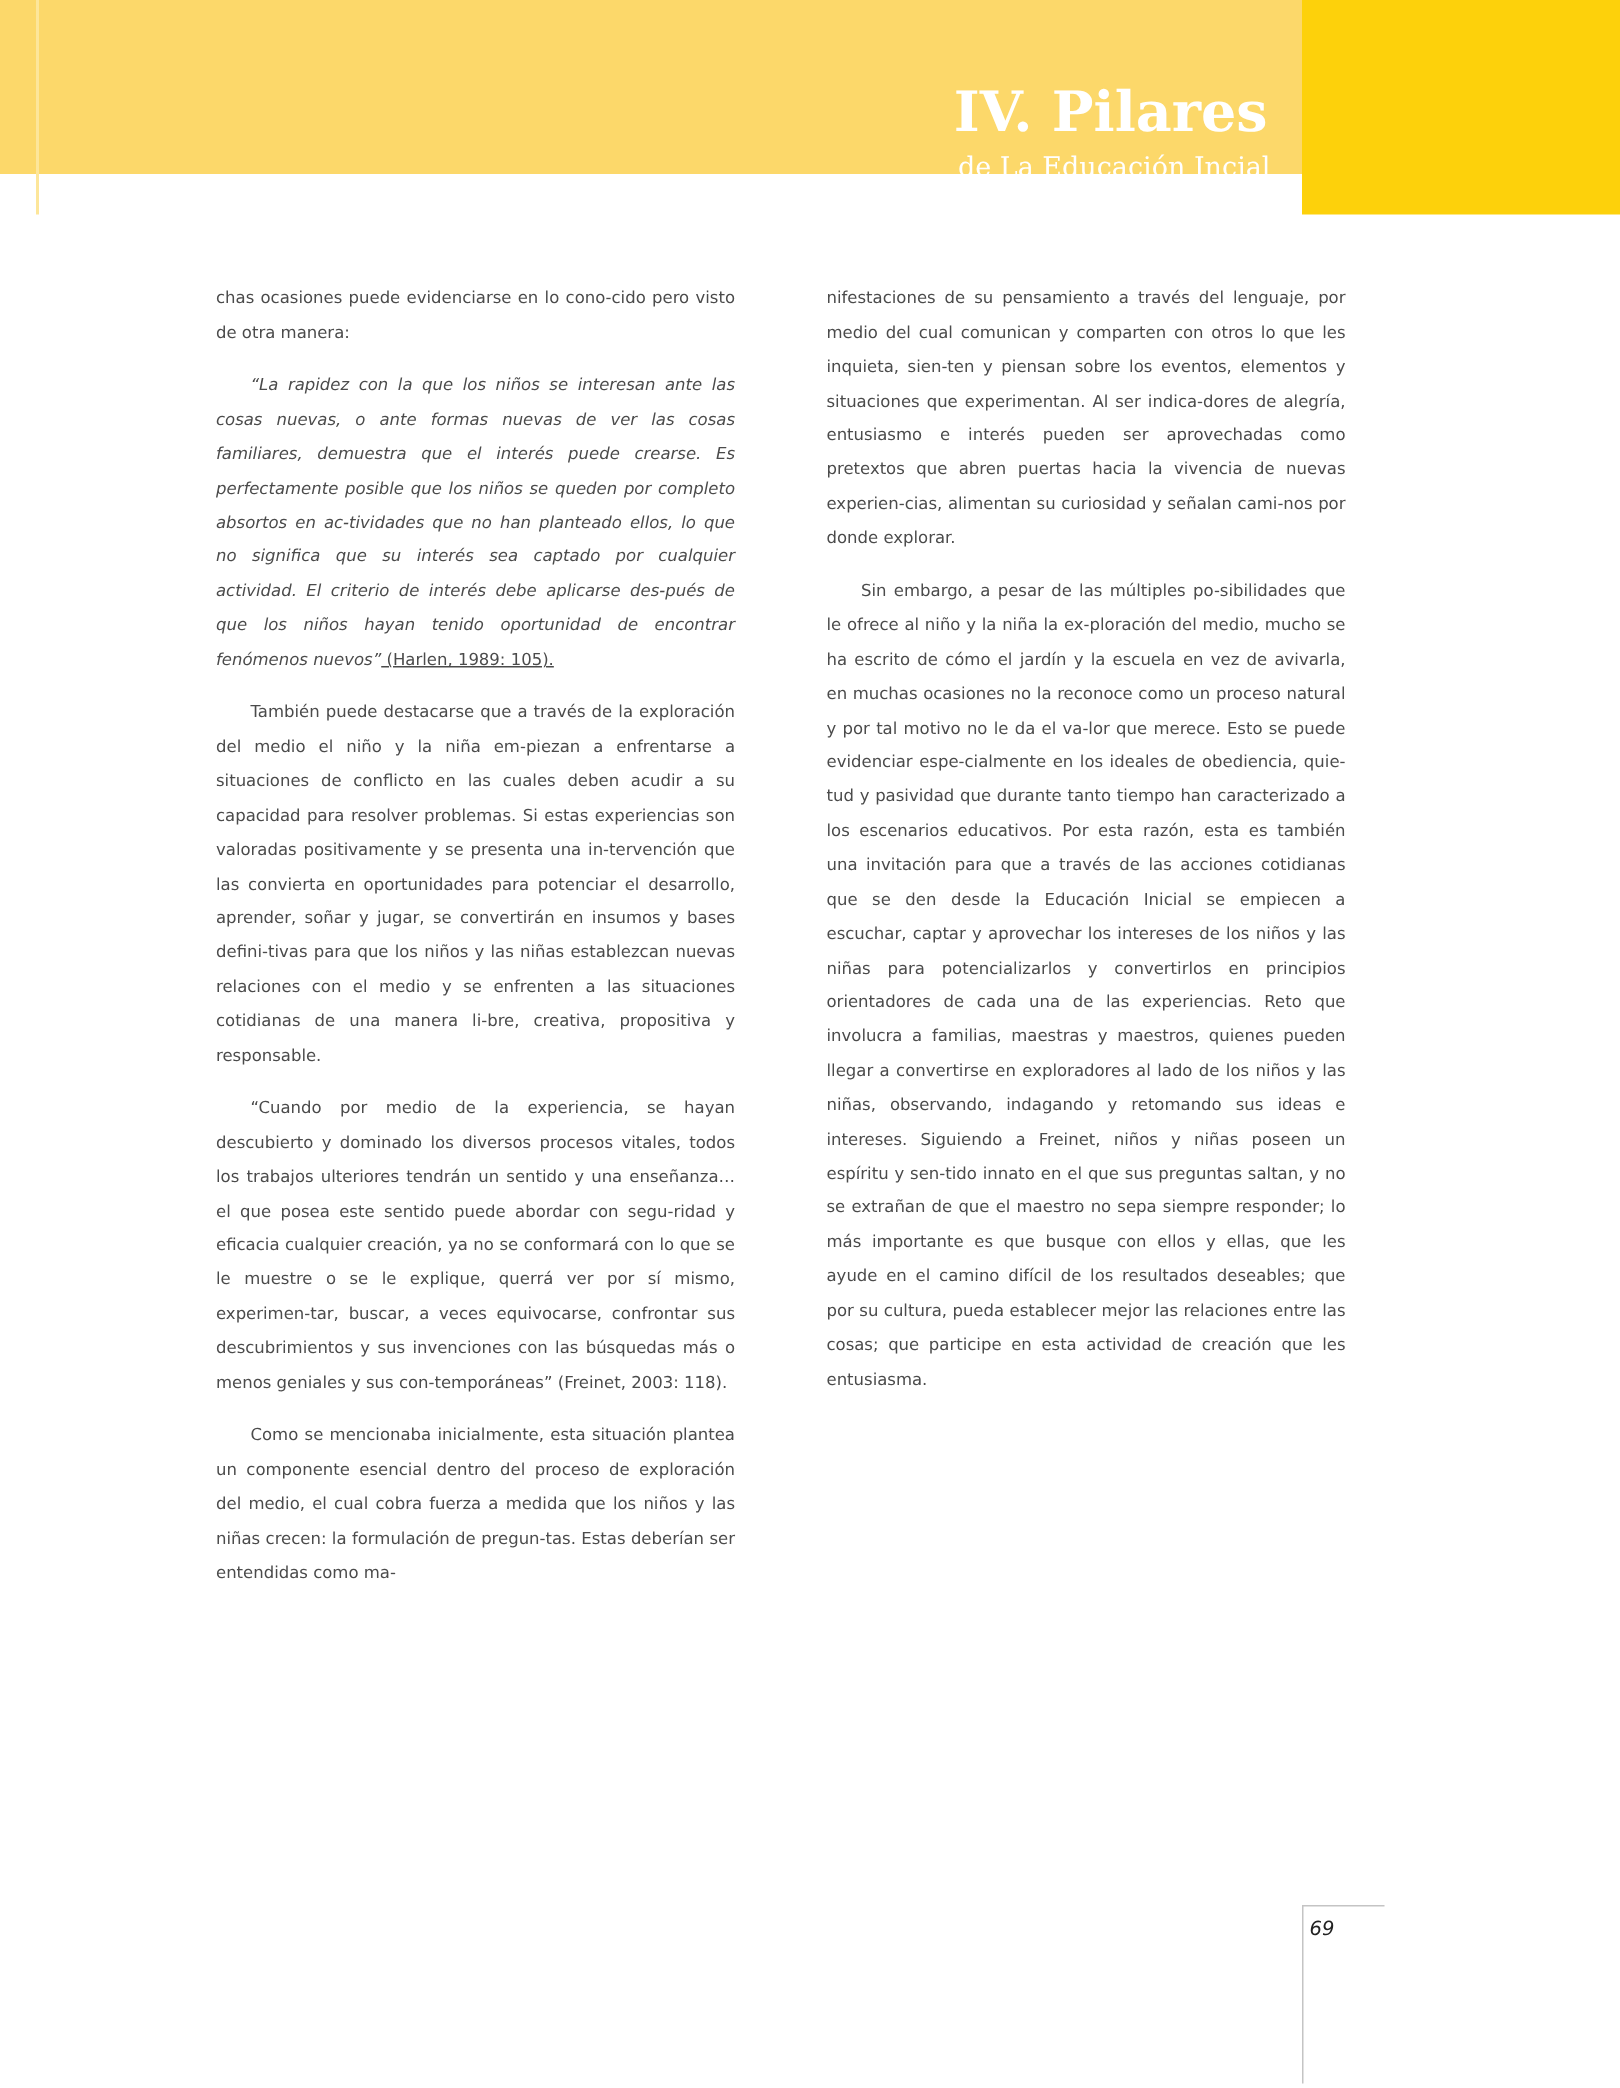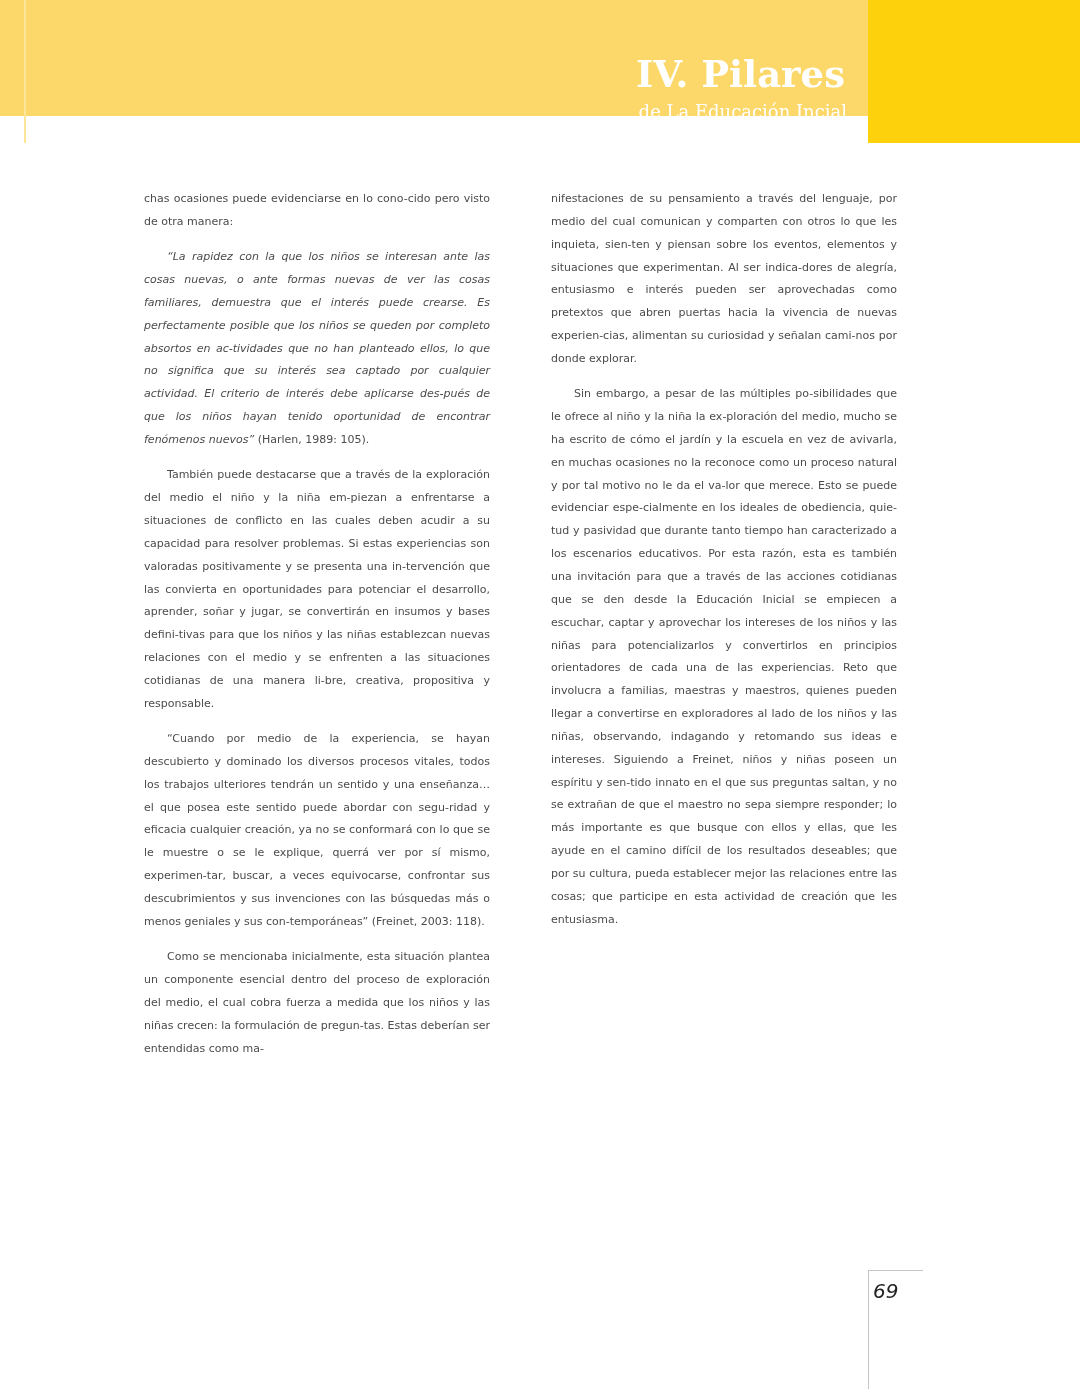--- a/index.html
+++ b/index.html
@@ -34,28 +34,28 @@
   .column {
     position:absolute; top:188px; width:346px;
     font-size:11px; line-height:22.85px; color:#4b4b4b;
     text-align:justify; hyphens:manual;
   }
   .col-left { left:144px; }
   .col-right { left:518px;margin-left:33px; }
   .column p { margin:0 0 12.5px 0; }
   .column p.indent { text-indent:23px; }
   .column p.quote { font-style:italic; }
-  .column .cite { font-style:normal; }
+  .column .cite { font-style:normal;text-decoration:underline; }
   .page-box {
     position:absolute; left:868px; top:1270px; width:54px; height:118px;
     border-left:1.5px solid #c4c4c4; border-top:1.5px solid #c4c4c4;
   }
   .page-number {
     position:absolute; left:4px; top:8px;
-    font-style:italic; font-size:20px; color:#222222;
+    font-style:italic; font-size:13px; color:#222222;
   }
 </style>
 </head>
 <body>
 
 <div class="header">
   <div class="header-rule"></div>
   <div class="header-title">IV. Pilares</div>
   <div class="header-subtitle">de La Educación Incial</div>
   <div class="header-block"></div>

